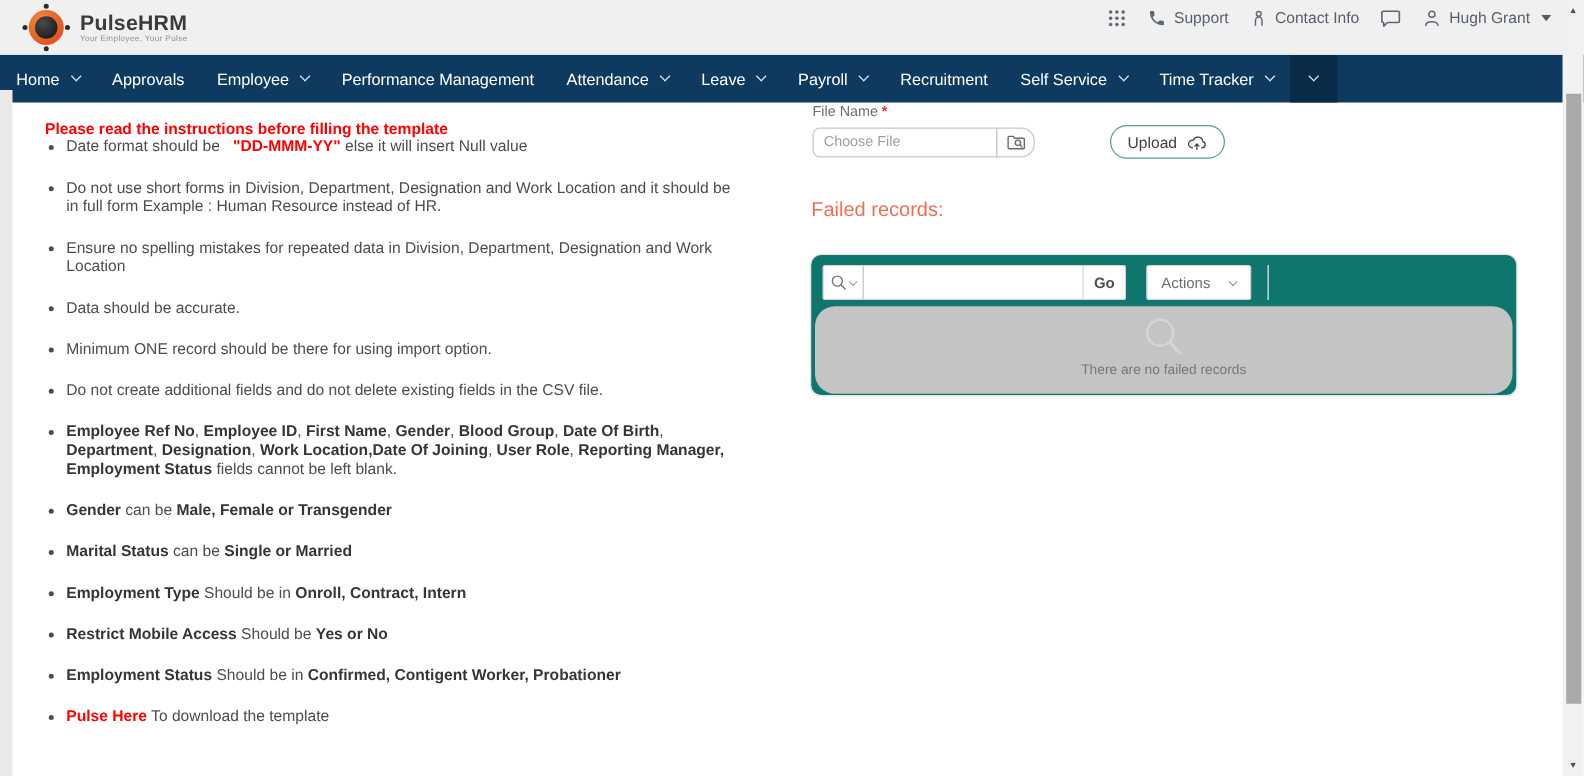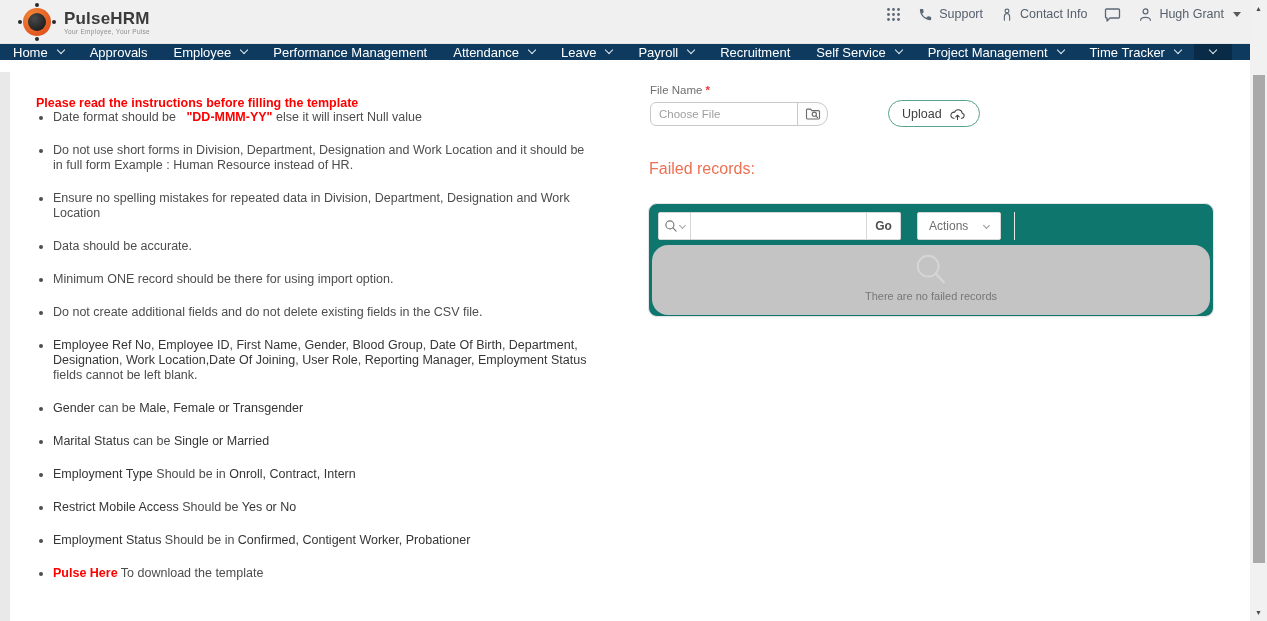--- a/index.html
+++ b/index.html
@@ -21,32 +21,32 @@
   .logo-dot{position:absolute;width:4px;height:4px;border-radius:50%;background:#2a2a2a}
   .logo-dot.n{left:17px;top:0}.logo-dot.s{left:17px;top:34px}.logo-dot.w{left:0;top:17px}.logo-dot.e{left:34px;top:17px}
   .logo-text .name{font-size:17px;color:#3b3b3b;font-weight:600;letter-spacing:.2px;line-height:19px}
   .logo-text .tag{font-size:6.5px;color:#8f8f8f;letter-spacing:.3px}
   .header-right{position:absolute;right:26px;top:0;height:28px;display:flex;align-items:center;gap:17px;color:#56606d;font-size:12.5px}
   .h-item{display:flex;align-items:center;gap:6px;cursor:pointer;white-space:nowrap}
   .h-item svg{display:block}
   .dd-caret{width:0;height:0;border-left:4px solid transparent;border-right:4px solid transparent;border-top:5px solid #5a5a5a;margin-left:3px}
 
   
-  .mainnav{position:absolute;left:0;top:44px;width:1267px;height:16px;background:var(--nav-bg);display:flex;align-items:stretch}
+  .mainnav{position:absolute;left:0;top:44px;width:1267px;height:38px;background:var(--nav-bg);display:flex;align-items:stretch}
   .nav-item{display:flex;align-items:center;gap:10px;padding:0 13px;color:#fff;font-size:13px;cursor:pointer;white-space:nowrap}
   .nav-item-dark{background:var(--nav-dark);padding:0 16px}
   .chev{width:6px;height:6px;border-right:1.6px solid currentColor;border-bottom:1.6px solid currentColor;transform:rotate(45deg);margin-top:-4px;opacity:.9}
 
   
   .left-gutter{position:absolute;left:0;top:72px;width:10px;height:549px;background:#e9e9e9}
   .instructions{position:absolute;left:36px;top:96px;width:552px}
   .inst-title{color:var(--red);font-weight:bold;font-size:12.5px;}
   .inst-list{list-style:disc outside;padding-left:17px;font-size:12.5px;line-height:15px;color:var(--text)}
   .inst-list li{margin-bottom:18px}
-  .seg-b{font-weight:normal;color:var(--text-bold)}
+  .seg-b{font-weight:bold;color:var(--text-bold)}
   .seg-rb{font-weight:bold;color:var(--red)}
   .seg-rb[data-interactable="true"]{cursor:pointer}
 
   
   .file-label{position:absolute;left:650px;top:84px;font-size:11.5px;color:var(--muted)}
   .file-label .req{color:#e33;font-weight:bold;margin-left:3px}
   .file-row{position:absolute;left:650px;top:102px;display:flex;align-items:flex-end}
   .file-input{width:148px;height:24px;border:1px solid #c9c9c9;border-radius:6px 0 0 6px;padding:0 8px;font-size:11.5px;color:#444;outline:none;font-family:"Liberation Sans",sans-serif}
   .file-input::placeholder{color:#9f9f9f}
   .folder-btn{width:31px;height:24px;margin-left:-1px;border:1px solid #c9c9c9;border-radius:0 11px 11px 0;background:#fdfdfd;display:flex;align-items:center;justify-content:center;cursor:pointer;color:#6b6b6b}
@@ -159,24 +159,20 @@
     </div>
     <div class="nav-item" data-interactable="true">
       <span data-interactable="false">Payroll</span>
       <span class="chev" data-interactable="false"></span>
     </div>
     <div class="nav-item" data-interactable="true">
       <span data-interactable="false">Recruitment</span>
     </div>
     <div class="nav-item" data-interactable="true">
       <span data-interactable="false">Self Service</span>
-      <span class="chev" data-interactable="false"></span>
-    </div>
-    <div class="nav-item" data-interactable="true">
-      <span data-interactable="false">Project Management</span>
       <span class="chev" data-interactable="false"></span>
     </div>
     <div class="nav-item" data-interactable="true">
       <span data-interactable="false">Time Tracker</span>
       <span class="chev" data-interactable="false"></span>
     </div>
     <div class="nav-item nav-item-dark" data-interactable="true">
       <span class="chev" data-interactable="false"></span>
     </div>
   </nav>

